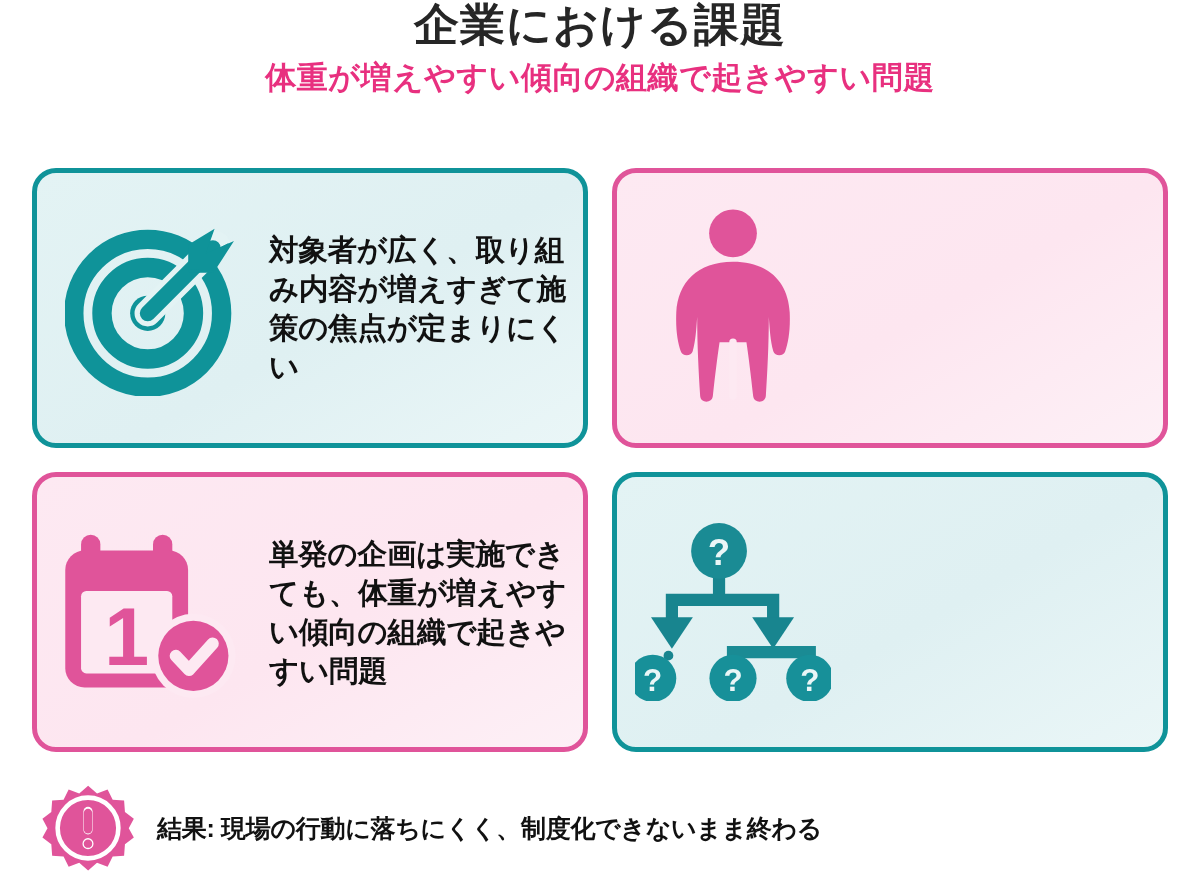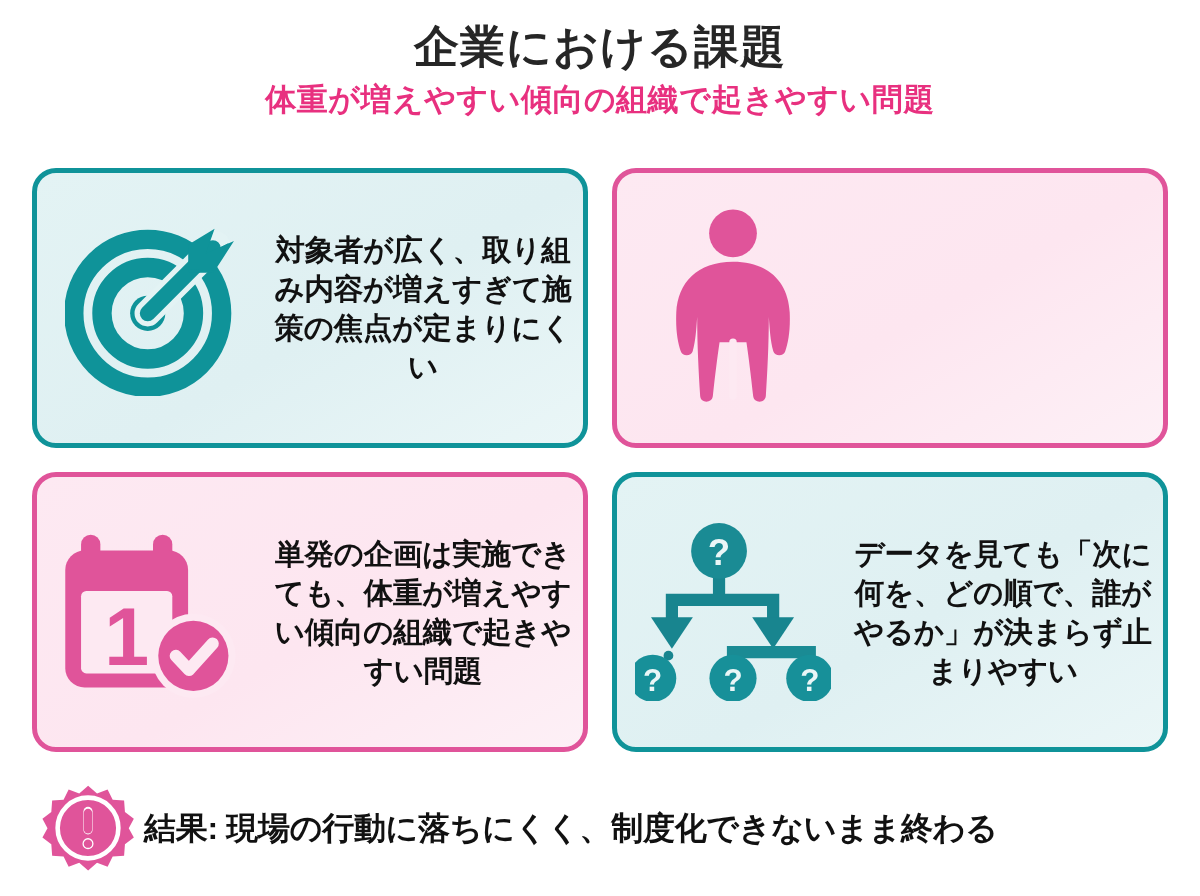--- a/index.html
+++ b/index.html
@@ -17,21 +17,20 @@
     position: relative;
     width: 1200px;
     height: 896px;
     box-sizing: border-box;
     background: #ffffff;
   }
 
   
   .header {
     text-align: center;
-    padding-top: 22px;
   }
   .title {
     font-size: 45px;
     font-weight: bold;
     color: #262626;
     letter-spacing: 1px;
     line-height: 1.12;
     margin: 0;
   }
   .subtitle {
@@ -76,21 +75,21 @@
     align-items: center;
     justify-content: center;
   }
   .card-text {
     flex: 1;
     padding-right: 6px;
     font-size: 29.5px;
     font-weight: bold;
     line-height: 1.33;
     color: #111111;
-    text-align: center;
+    text-align: left;
     letter-spacing: -0.2px;
     word-break: break-all;
   }
 
   
   .banner {
     position: absolute;
     left: 32px;
     bottom: 16px;
     width: 1136px;
@@ -99,26 +98,27 @@
     align-items: center;
   }
   .badge-wrap {
     width: 112px;
     min-width: 112px;
     display: flex;
     align-items: center;
     justify-content: center;
   }
   .banner-text {
-    font-size: 32px;
+    font-size: 25px;
     font-weight: bold;
     color: #111111;
     letter-spacing: -0.3px;
     line-height: 1.2;
     white-space: nowrap;
+    margin-left: 13px;
   }
 
   svg { display: block; }
 </style>
 </head>
 <body>
 
 <div class="slide">
 
   <div class="header">
@@ -204,21 +204,20 @@
           <text x="48" y="24" font-family="'Liberation Sans', sans-serif" font-size="21" font-weight="bold" fill="#eaf6f7" text-anchor="middle">?</text>
 
           <circle cx="10" cy="89" r="13.5" fill="#179099"></circle>
           <text x="10" y="96" font-family="'Liberation Sans', sans-serif" font-size="18" font-weight="bold" fill="#eaf6f7" text-anchor="middle">?</text>
           <circle cx="56" cy="89" r="13.5" fill="#179099"></circle>
           <text x="56" y="96" font-family="'Liberation Sans', sans-serif" font-size="18" font-weight="bold" fill="#eaf6f7" text-anchor="middle">?</text>
           <circle cx="100" cy="89" r="13.5" fill="#179099"></circle>
           <text x="100" y="96" font-family="'Liberation Sans', sans-serif" font-size="18" font-weight="bold" fill="#eaf6f7" text-anchor="middle">?</text>
         </svg>
       </div>
-      <div class="card-text">データを見ても「次に何を、どの順で、誰がやるか」が決まらず止まりやすい</div>
     </div>
 
   </div>
 
   <div class="banner">
     <div class="badge-wrap">
       <svg width="92" height="92" viewBox="0 0 100 100" aria-hidden="true">
         <path d="M50 0 L60.5 9 L73 4.5 L79 16.5 L92.5 17.5 L93.5 31 L104 39
                  L98 50 L104 61 L93.5 69 L92.5 82.5 L79 83.5 L73 95.5
                  L60.5 91 L50 100 L39.5 91 L27 95.5 L21 83.5 L7.5 82.5

